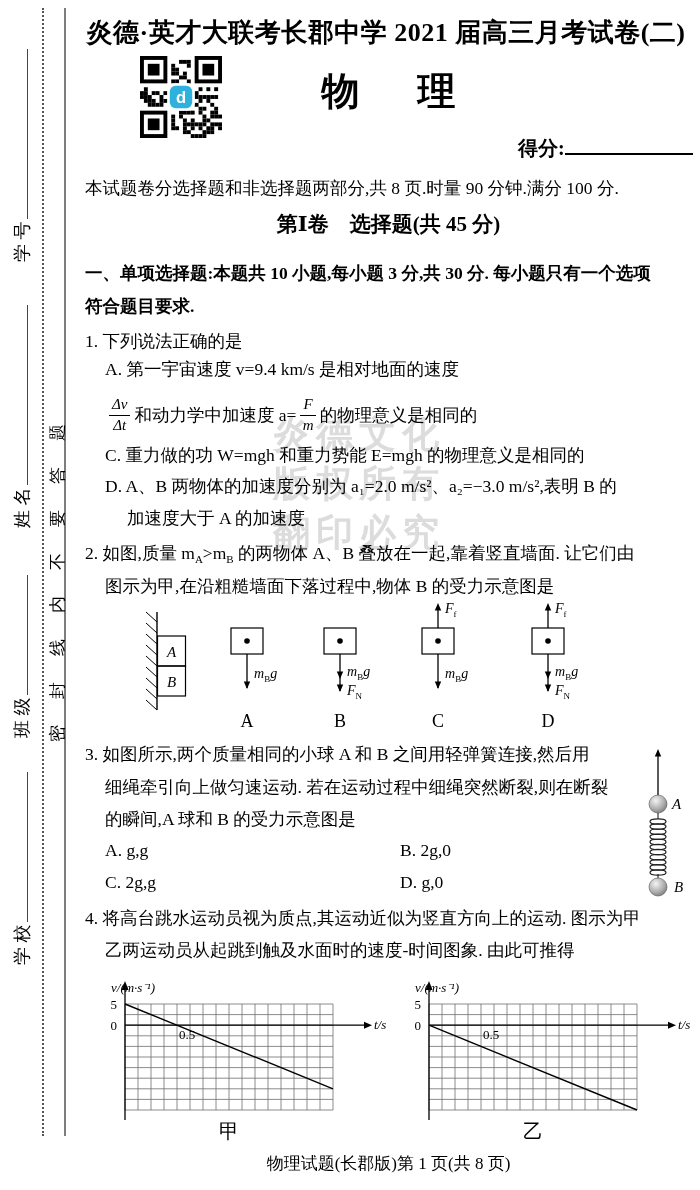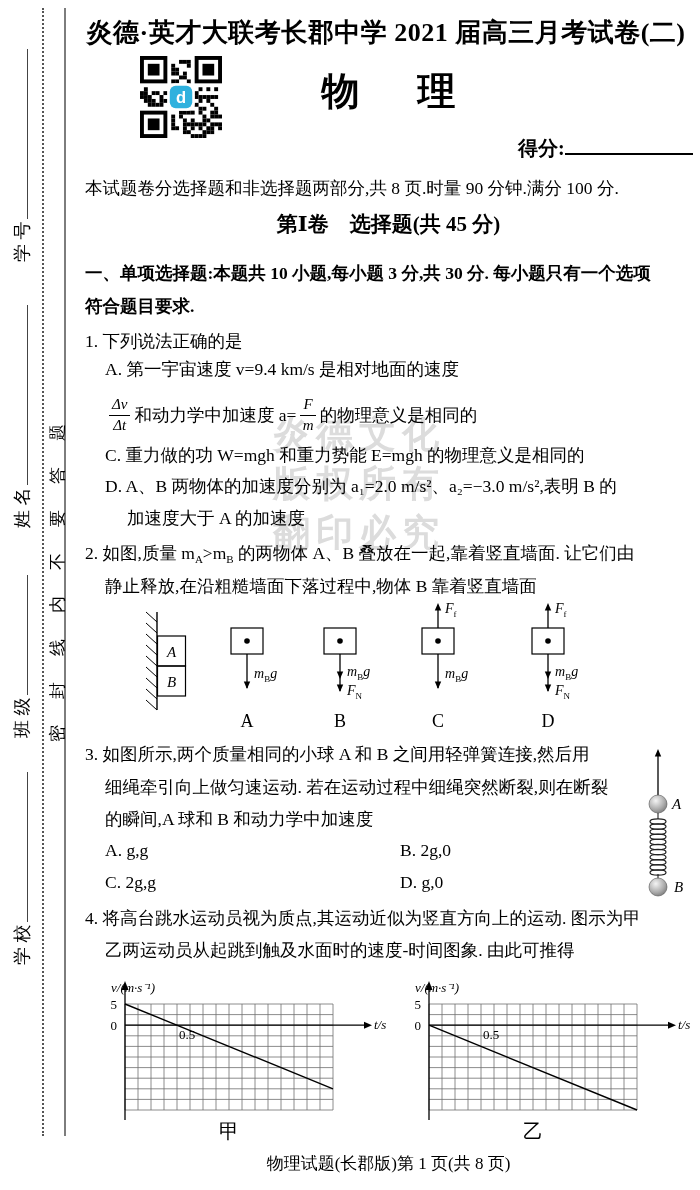--- a/index.html
+++ b/index.html
@@ -207,21 +207,21 @@
       <span class="num">F</span>
       <span class="den">m</span>
     </span>
     <span>的物理意义是相同的</span>
 </div>
 <div class="tline" style="left:105px;top:443px;">C. 重力做的功 W=mgh 和重力势能 E=mgh 的物理意义是相同的</div>
 <div class="tline" style="left:105px;top:474px;">D. A、B 两物体的加速度分别为 a₁=2.0 m/s²、a₂=−3.0 m/s²,表明 B 的</div>
 <div class="tline" style="left:127px;top:506px;">加速度大于 A 的加速度</div>
 
 <div class="tline" style="left:85px;top:541px;"><span>2. 如图,质量 m</span><span class="isub">A</span><span>&gt;m</span><span class="isub">B</span><span> 的两物体 A、B 叠放在一起,靠着竖直墙面. 让它们由</span></div>
-<div class="tline" style="left:105px;top:574px;">静止释放,在沿粗糙墙面下落过程中,物体 B 靠着竖直墙面</div>
+<div class="tline" style="left:105px;top:574px;">图示为甲,在沿粗糙墙面下落过程中,物体 B 的受力示意图是</div>
 <svg id="q2fig" width="560" height="136" viewBox="0 0 560 136" style="left:85px;top:598px;">
     <g>
       <line x1="72" y1="14" x2="72" y2="112" stroke="#000" stroke-width="1.4"></line>
       <line x1="72" y1="24" x2="61" y2="14" stroke="#000" stroke-width="1"></line>
       <line x1="72" y1="35" x2="61" y2="25" stroke="#000" stroke-width="1"></line>
       <line x1="72" y1="46" x2="61" y2="36" stroke="#000" stroke-width="1"></line>
       <line x1="72" y1="57" x2="61" y2="47" stroke="#000" stroke-width="1"></line>
       <line x1="72" y1="68" x2="61" y2="58" stroke="#000" stroke-width="1"></line>
       <line x1="72" y1="79" x2="61" y2="69" stroke="#000" stroke-width="1"></line>
       <line x1="72" y1="90" x2="61" y2="80" stroke="#000" stroke-width="1"></line>
@@ -271,21 +271,21 @@
       <polygon points="463,81 459.8,73.5 466.2,73.5" fill="#000"></polygon>
       <polygon points="463,94 459.8,86.5 466.2,86.5" fill="#000"></polygon>
       <text x="470" y="78" font-size="14" font-style="italic"><tspan>m</tspan><tspan dy="3.5" font-size="9" font-style="normal">B</tspan><tspan dy="-3.5">g</tspan></text>
       <text x="470" y="97" font-size="14" font-style="italic"><tspan>F</tspan><tspan dy="3.5" font-size="9" font-style="normal">N</tspan></text>
       <text x="463" y="129" font-size="18" text-anchor="middle">D</text>
     </g>
   </svg>
 
 <div class="tline" style="left:85px;top:742px;">3. 如图所示,两个质量相同的小球 A 和 B 之间用轻弹簧连接,然后用</div>
 <div class="tline" style="left:105px;top:775px;">细绳牵引向上做匀速运动. 若在运动过程中细绳突然断裂,则在断裂</div>
-<div class="tline" style="left:105px;top:807px;">的瞬间,A 球和 B 和动力学中加速度</div>
+<div class="tline" style="left:105px;top:807px;">的瞬间,A 球和 B 的受力示意图是</div>
 <div class="tline" style="left:105px;top:840px;">A. g,g</div>
 <div class="tline" style="left:400px;top:840px;">B. 2g,0</div>
 <div class="tline" style="left:105px;top:872px;">C. 2g,g</div>
 <div class="tline" style="left:400px;top:872px;">D. g,0</div>
 <svg id="q3fig" width="60" height="158" viewBox="0 0 60 158" style="left:638px;top:746px;">
     <defs>
       <radialGradient id="ballg" cx="0.38" cy="0.32" r="0.8">
         <stop offset="0" stop-color="#f4f4f4"></stop>
         <stop offset="0.6" stop-color="#ababab"></stop>
         <stop offset="1" stop-color="#6f6f6f"></stop>

